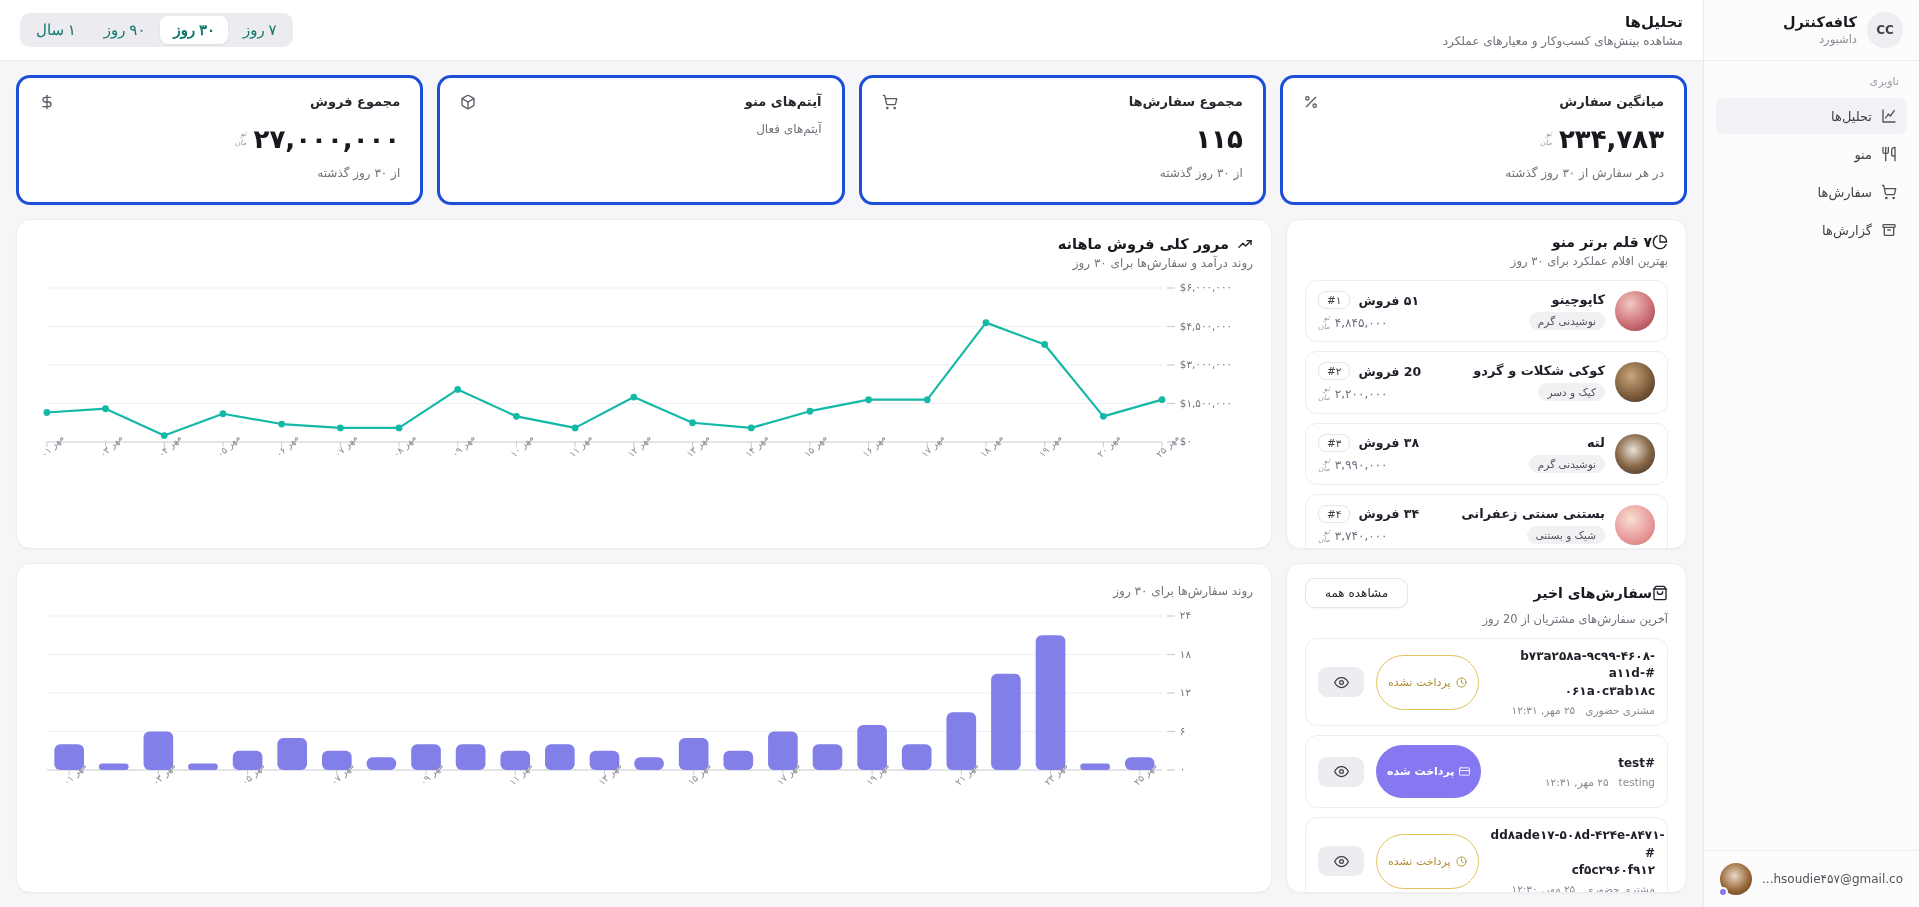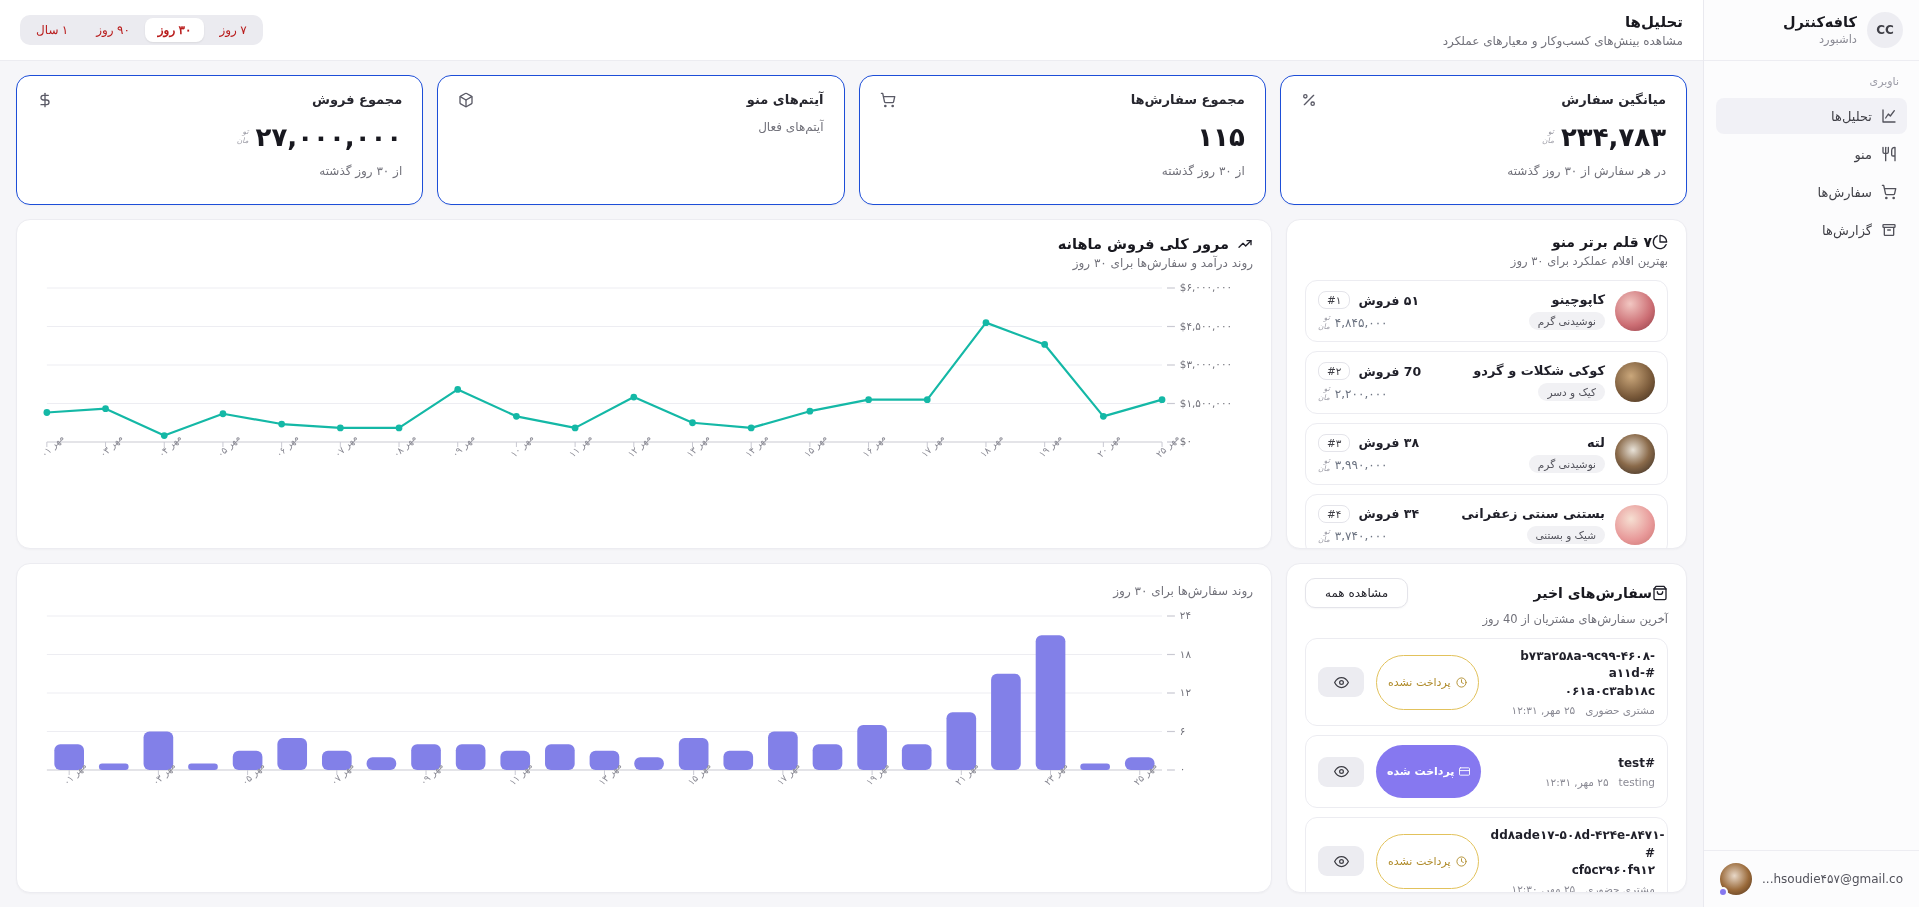--- a/index.html
+++ b/index.html
@@ -23,28 +23,28 @@
   .foot-avatar { width:32px; height:32px; border-radius:50%; position:relative; flex-shrink:0;
     background:radial-gradient(circle at 45% 40%, #e8d8c8, #9a6a3a 55%, #4a2f1a); }
   .foot-avatar .dot { position:absolute; left:-2px; bottom:-2px; width:10px; height:10px; border-radius:50%; background:#8678f0; border:2px solid #fcfcfd; }
 
   
   .main { flex:1; display:flex; flex-direction:column; min-width:0; }
   .topbar { height:61px; background:#ffffff; border-bottom:1px solid #ececf1; display:flex; align-items:center; justify-content:space-between; padding:0 20px; }
   .tb-title { font-size:15px; font-weight:bold; color:#18181f; }
   .tb-sub { font-size:12px; color:#71717a; margin-top:3px; }
   .seg { display:flex; background:#ebebf0; border-radius:10px; padding:3px; gap:2px; }
-  .seg button { border:0; background:transparent; font-family:Liberation Sans, sans-serif; font-size:12px; color:#b91c1c; padding:5px 13px; border-radius:8px; cursor:pointer; white-space:nowrap; }
+  .seg button { border:0; background:transparent; font-family:Liberation Serif, serif; font-size:15px; color:#0f766e; padding:5px 13px; border-radius:8px; cursor:pointer; white-space:nowrap; }
   .seg button.active { background:#ffffff; box-shadow:0 1px 2px rgba(0,0,0,.08); font-weight:bold; }
 
   .content { flex:1; padding:14px 16px; display:flex; flex-direction:column; gap:14px; min-height:0; }
 
   
   .stats { display:grid; grid-template-columns:repeat(4,1fr); gap:14px; }
-  .stat-card { background:#fff; border:1px solid #1d4ed8; border-radius:14px; padding:16px 20px; height:130px; box-shadow:0 1px 2px rgba(20,20,40,.03); }
+  .stat-card { background:#fff; border:3px solid #1d4ed8; border-radius:14px; padding:16px 20px; height:130px; box-shadow:0 1px 2px rgba(20,20,40,.03); }
   .stat-top { display:flex; align-items:flex-start; justify-content:space-between; }
   .stat-title { font-size:13px; font-weight:bold; color:#27272f; }
   .stat-icon { color:#5a5a66; }
   .stat-value-row { display:flex; align-items:center; gap:7px; margin-top:14px; }
   .stat-value { font-size:26px; font-weight:800; color:#18181f; letter-spacing:.3px; }
   .toman { display:inline-flex; flex-direction:column; font-size:7.5px; line-height:1.15; color:#9a9aa4; font-weight:normal;justify-content:center; }
   .stat-note { font-size:12px; color:#71717a; margin-top:12px; }
 
   
   .lower { flex:1; display:flex; gap:14px; min-height:0; }
@@ -283,21 +283,21 @@
     </div>
                 </div>
                 <div class="ti-row">
     <span class="ti-img" style="background:radial-gradient(circle at 40% 35%, #caa77b, #7a5a3a 58%, #3a2a1c)"></span>
     <div class="ti-info">
       <div class="ti-name">کوکی شکلات و گردو</div>
       <span class="ti-cat">کیک و دسر</span>
     </div>
     <div class="ti-left">
       <div class="ti-topline">
-        <span class="ti-sales">70 فروش</span>
+        <span class="ti-sales">20 فروش</span>
         <span class="ti-rank">#۲</span>
       </div>
       <div class="ti-amount">
         <span>۲,۲۰۰,۰۰۰</span>
                       <span class="toman">
                         <i>تو</i>
                         <i>مان</i>
                       </span>
       </div>
     </div>
@@ -352,21 +352,21 @@
                     <svg width="16" height="16" viewBox="0 0 24 24" fill="none" stroke="currentColor" stroke-width="2" stroke-linecap="round" stroke-linejoin="round">
                       <path d="M6 2 3 6v14a2 2 0 0 0 2 2h14a2 2 0 0 0 2-2V6l-3-4z"></path>
                       <line x1="3" y1="6" x2="21" y2="6"></line>
                       <path d="M16 10a4 4 0 0 1-8 0"></path>
                     </svg>
                   </span>
                 <h3>سفارش‌های اخیر</h3>
               </div>
               <button class="view-all">مشاهده همه</button>
             </div>
-            <p class="panel-sub">آخرین سفارش‌های مشتریان از 40 روز</p>
+            <p class="panel-sub">آخرین سفارش‌های مشتریان از 20 روز</p>
             <div id="ordersList">
                 <div class="ord-row">
     <div class="ord-main">
       <div class="ord-id">
         <span>b۷۳a۲۵۸a-۹c۹۹-۴۶۰۸-a۱۱d-#</span>
                       <span>۰۶۱a۰c۳ab۱۸c</span>
       </div>
       <div class="ord-meta">
         <span>مشتری حضوری</span>
         <span>۲۵ مهر, ۱۲:۳۱</span>

